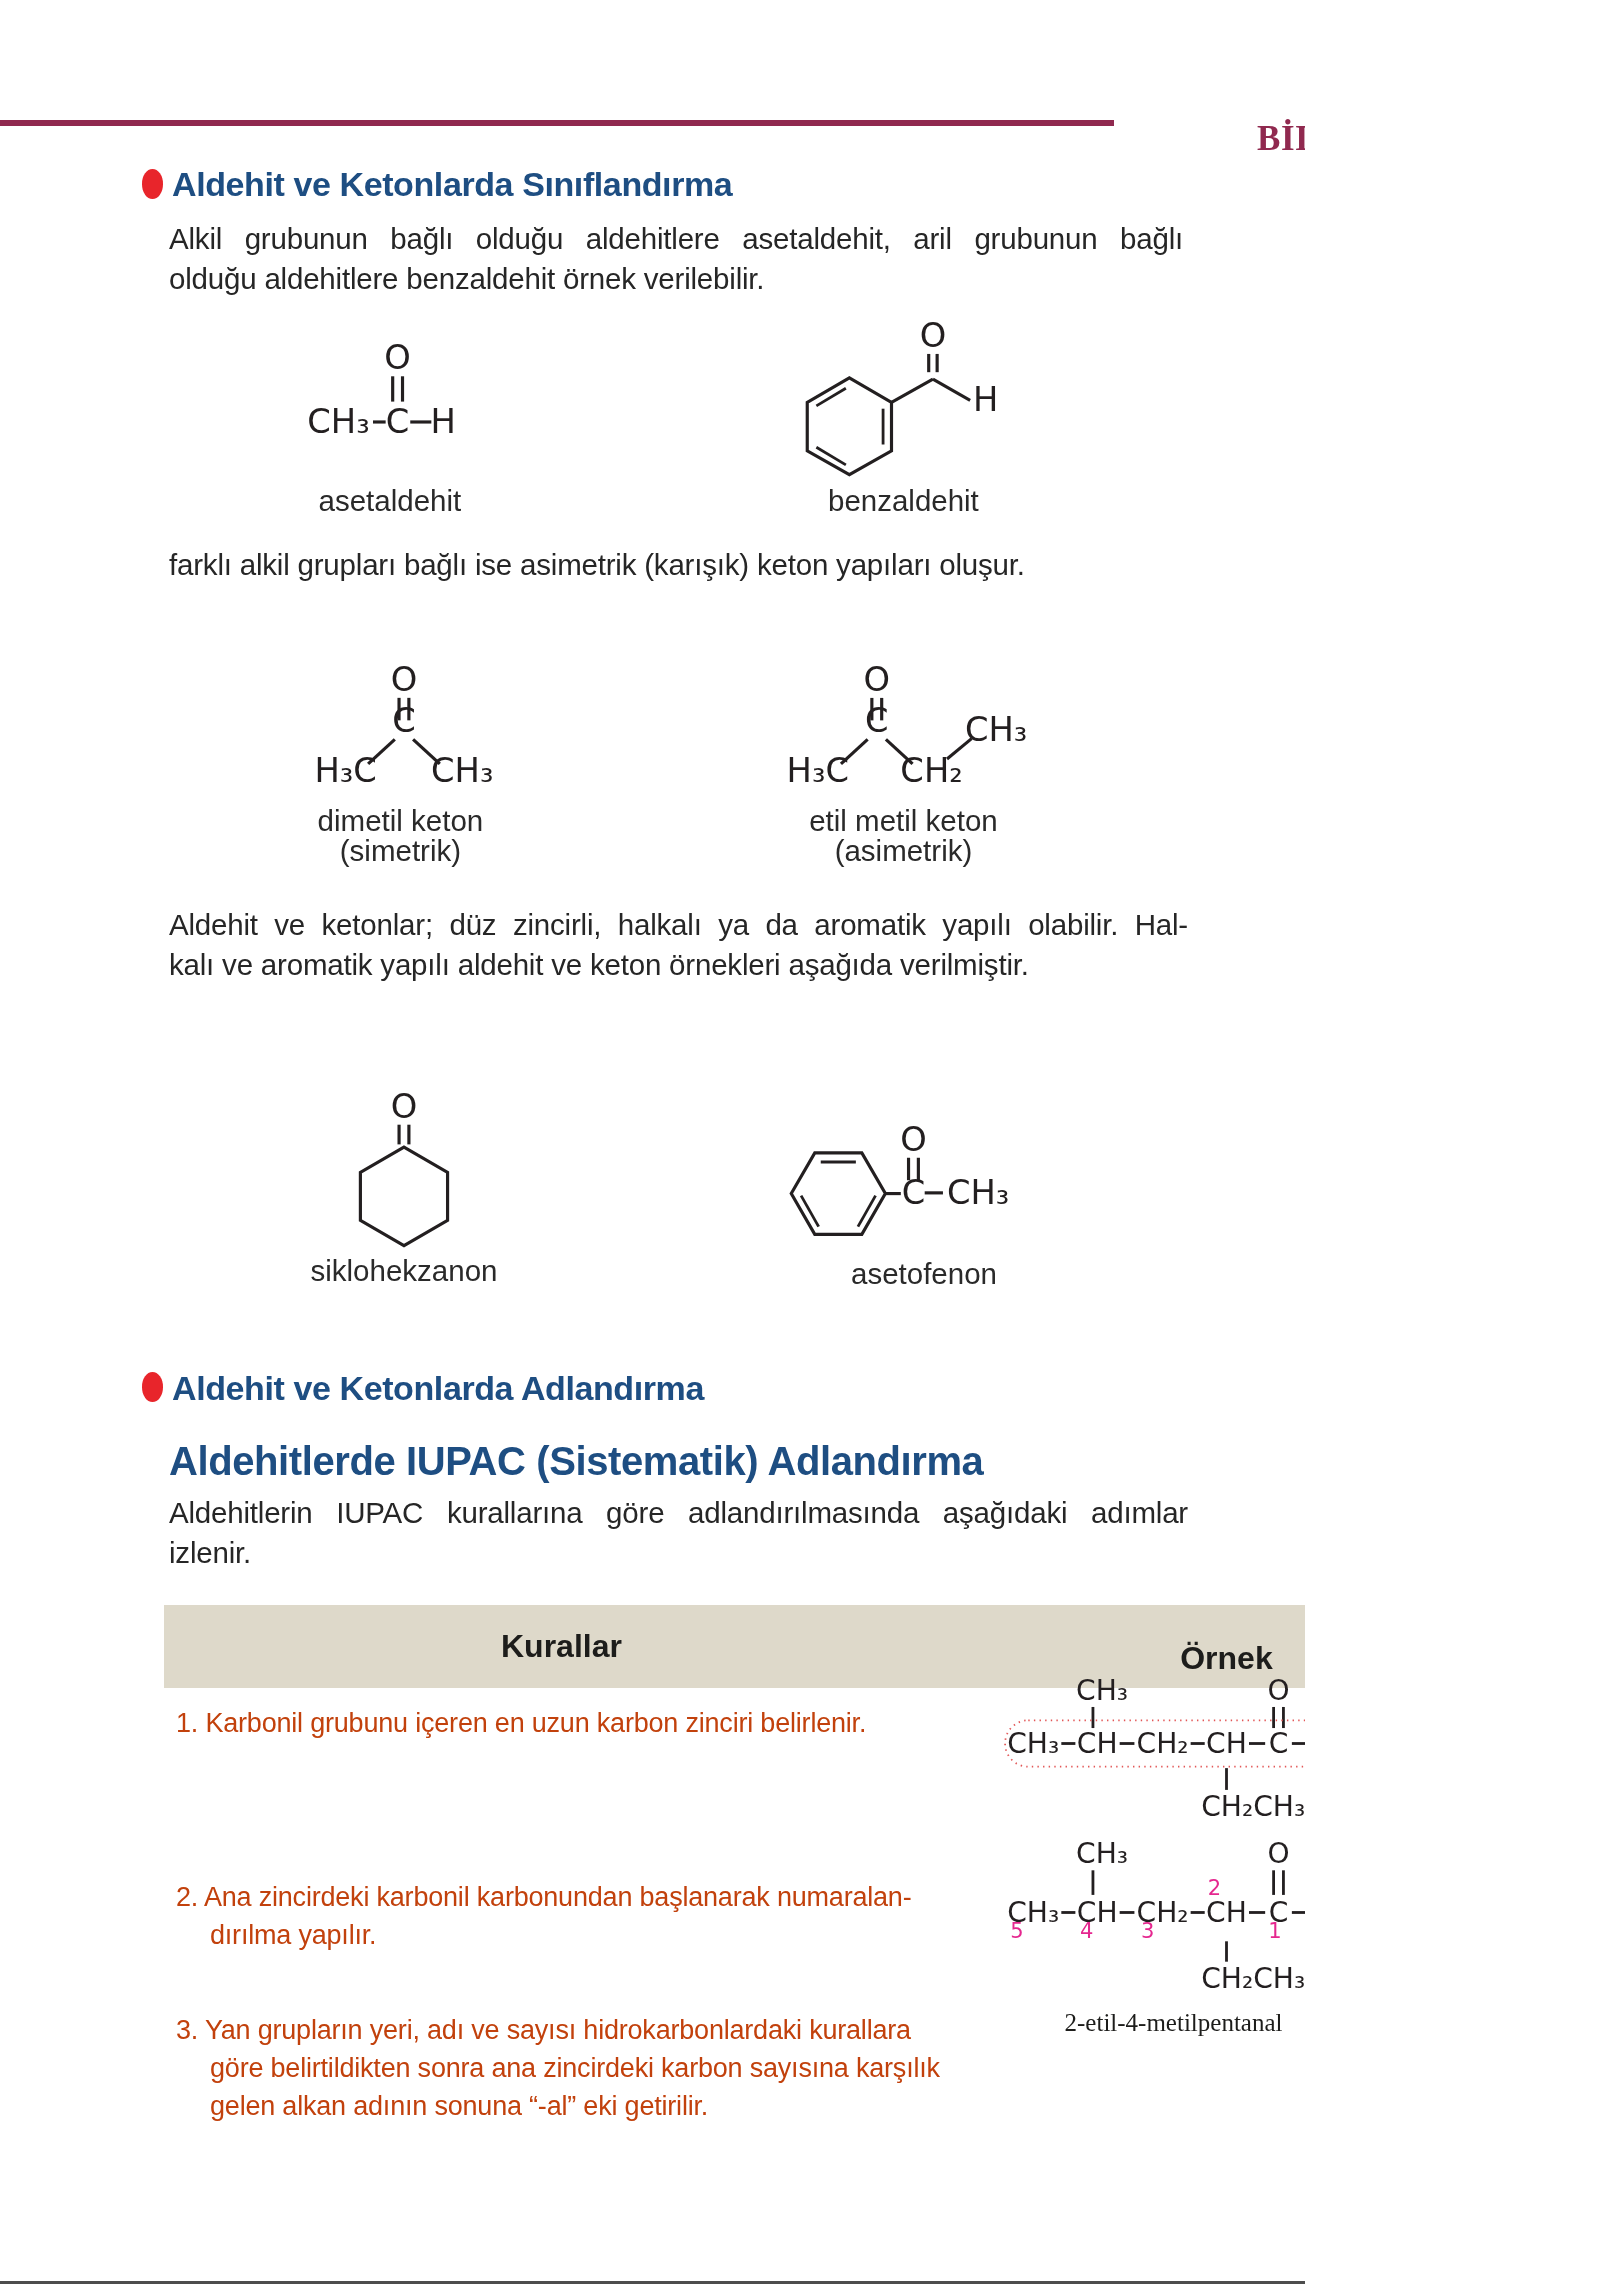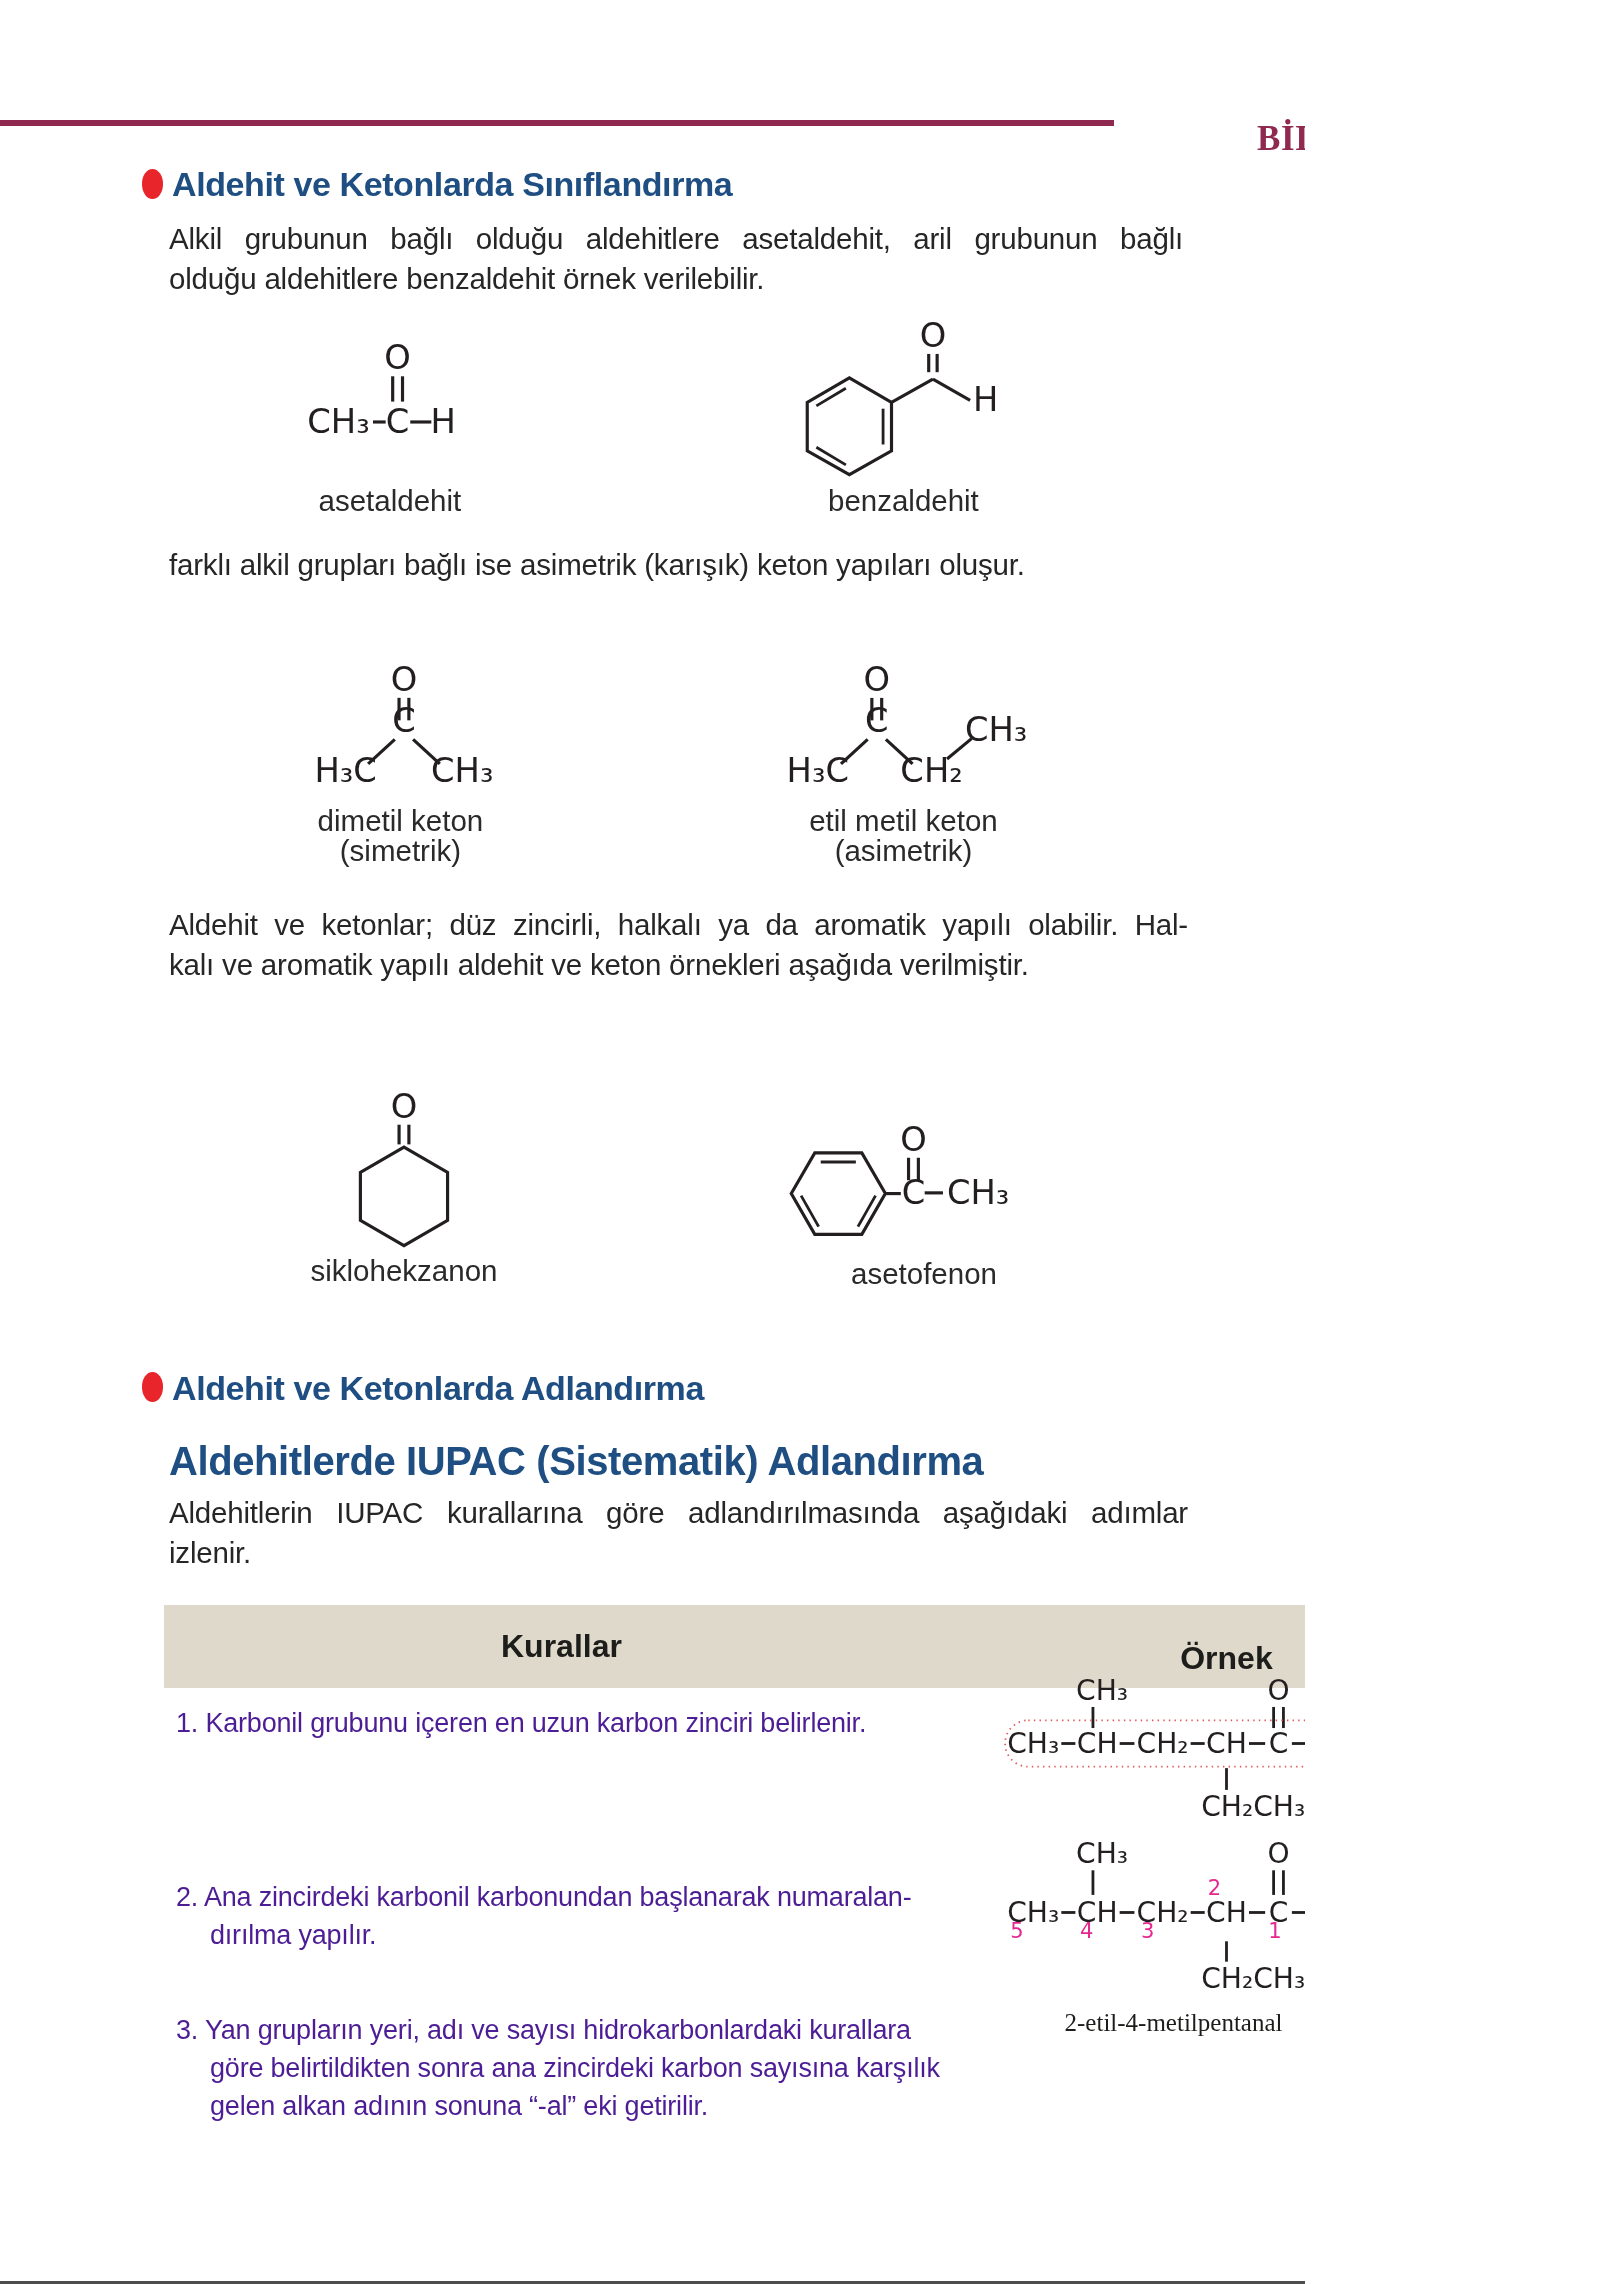--- a/index.html
+++ b/index.html
@@ -8,21 +8,21 @@
   .abs{position:absolute;}
   .hdr-title{font-family:"Liberation Serif","DejaVu Serif",serif;font-weight:bold;
              font-size:35px;color:#90294f;letter-spacing:0.7px;text-align:right;line-height:1;}
   .hdr-rule{background:#90294f;height:5.6px;}
   .bullet{width:21px;height:29.5px;border-radius:50%;background:#e8252b;}
   .h1{font-weight:bold;font-size:34px;color:#1e4e82;letter-spacing:-0.4px;line-height:1;}
   .h2{font-weight:bold;font-size:40px;color:#1e4e82;letter-spacing:-0.4px;line-height:1;}
   .para{font-size:29.5px;line-height:40px;letter-spacing:-0.2px;color:#262626;}
   .pline{white-space:nowrap;}
   .j{text-align:justify;text-align-last:justify;white-space:normal;}
-  .rule-text{font-size:27px;line-height:38px;letter-spacing:-0.2px;color:#4c1d95;}
+  .rule-text{font-size:27px;line-height:38px;letter-spacing:-0.2px;color:#c2410c;}
   .indent{padding-left:34px;}
   .tbl-head{background:#ded9ca;display:flex;align-items:center;gap:32px;}
   .tbl-col{font-weight:bold;font-size:32px;color:#1d1d1b;text-align:center;}
   .ex-name{font-family:"Liberation Serif","DejaVu Serif",serif;font-size:25px;color:#1d1d1b;text-align:center;}
   .pgnum{font-size:32px;font-weight:600;color:#1d1d1b;text-align:center;}
   .edge{background:#4d4d4d;height:3.5px;}
   svg text{fill:#231f20;}
   .atom{font-family:"DejaVu Sans",sans-serif;font-size:48px;}
   .atom-s{font-family:"DejaVu Sans",sans-serif;font-size:40px;}
   .num{font-family:"DejaVu Sans",sans-serif;font-size:30px;fill:#e5278f;}

